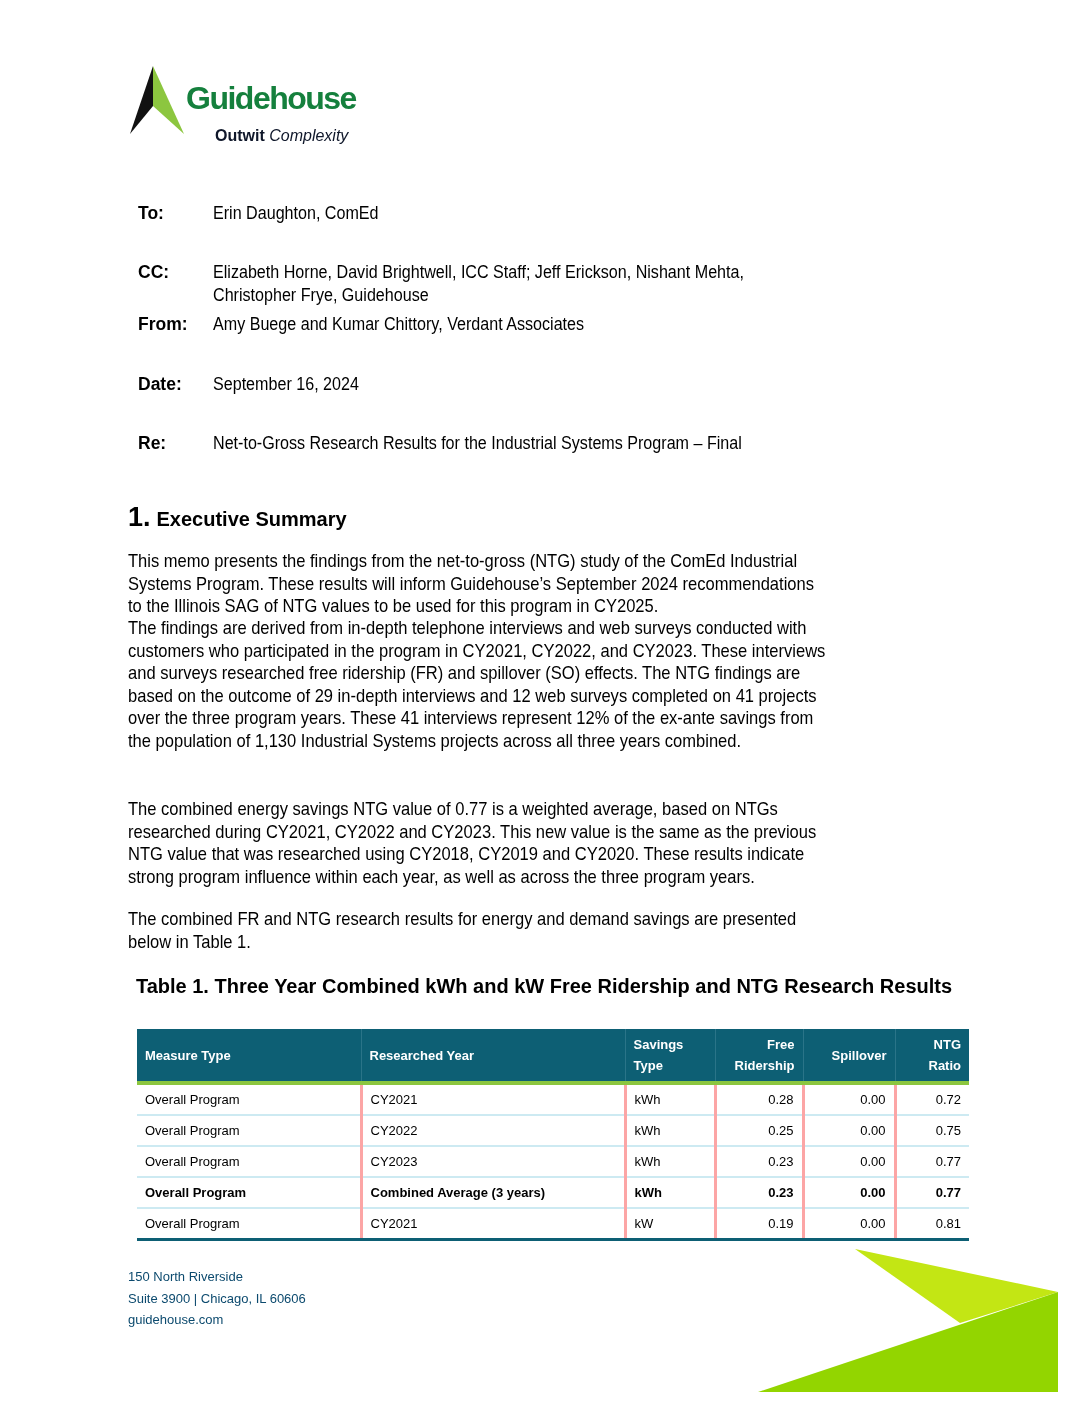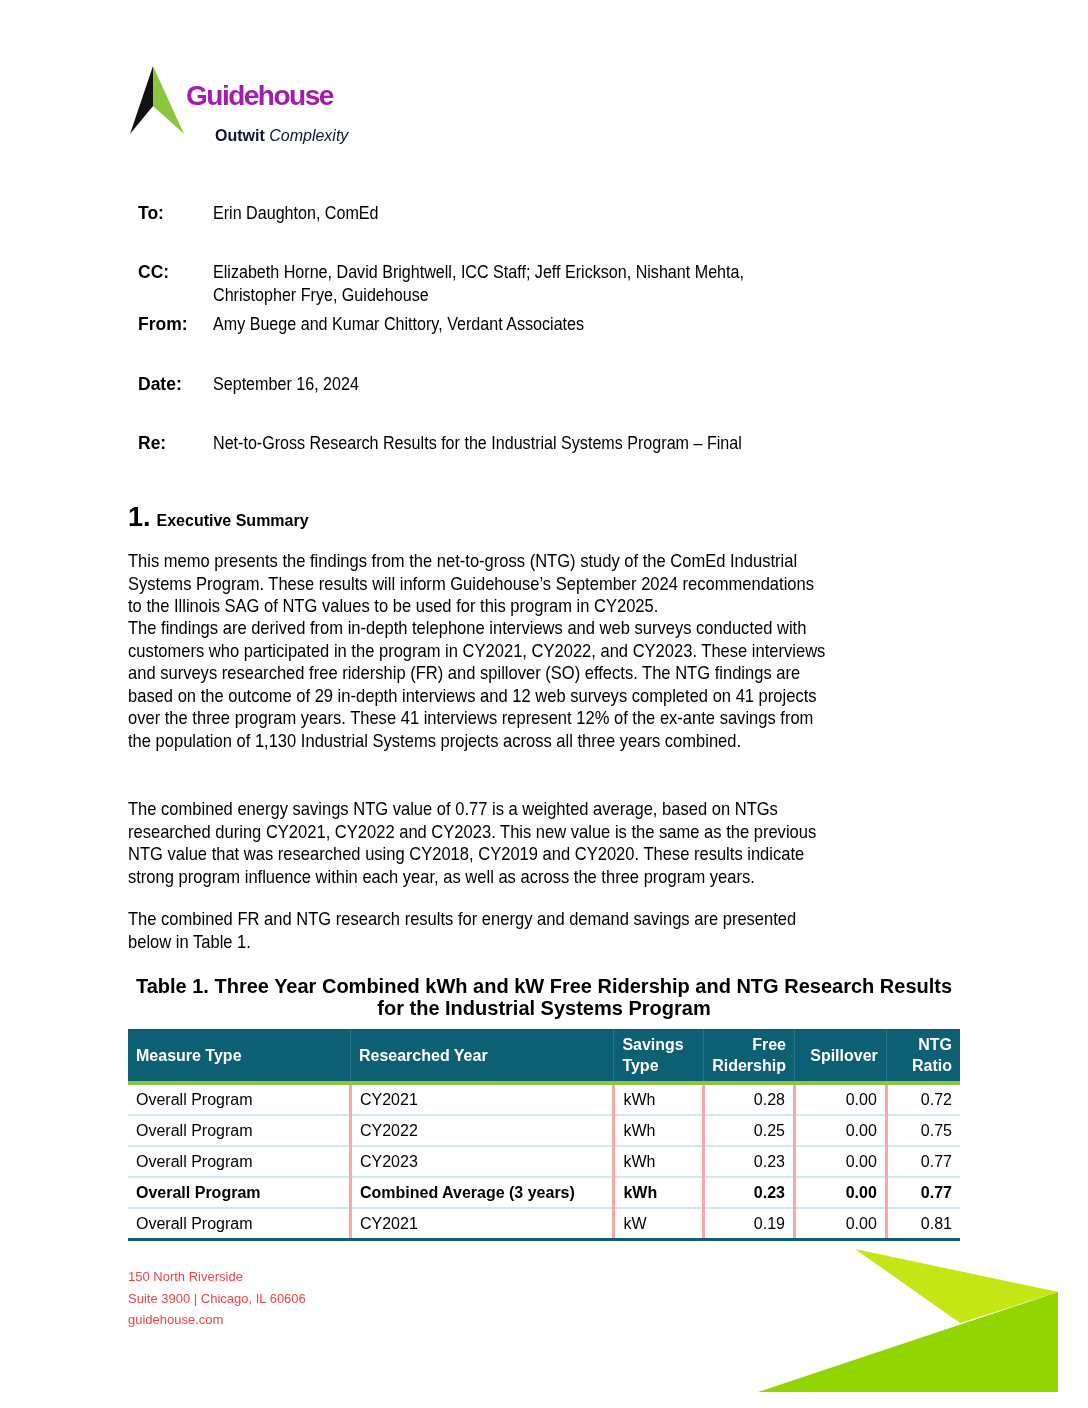--- a/index.html
+++ b/index.html
@@ -1,50 +1,50 @@
 <!DOCTYPE html>
 <html><head>
 <meta charset="utf-8">
 <style>
   html, body { margin: 0; padding: 0; background: #ffffff; }
   body { width: 1088px; height: 1408px; position: relative; overflow: hidden;
          font-family: "Liberation Sans", sans-serif; color: #000; }
   .logo { position: absolute; left: 128px; top: 64px; width: 270px; height: 90px; }
   .logo-word { position: absolute; left: 58px; top: 16px; font-family: "Liberation Sans", sans-serif;
-               font-weight: bold; font-size: 28px; letter-spacing: -1.5px; color: #a21caf; }
+               font-weight: bold; font-size: 32px; letter-spacing: -1.5px; color: #15803d; }
   .logo-tag { position: absolute; left: 87px; top: 63px; font-size: 16px; color: #0f172a; }
   .logo-tag b { font-weight: bold; }
   .logo-tag i { font-style: italic; font-weight: normal; }
 
   .memo-row { position: absolute; left: 138px; font-size: 17.5px; line-height: 23px; }
   .memo-label { position: absolute; left: 0; top: 0; font-weight: bold; width: 70px; }
   .memo-val { position: absolute; left: 75px; top: 0; width: 700px; font-family: "Liberation Sans", sans-serif; transform: scaleX(0.92); transform-origin: left; white-space: nowrap; }
 
   .section-head { position: absolute; left: 128px; top: 502px; font-weight: bold; }
   .section-head .num { font-size: 27px; }
-  .section-head .txt { font-size: 16px; margin-left: 6px; }
+  .section-head .txt { font-size: 20px; margin-left: 6px; }
 
   .para { position: absolute; left: 128px; width: 830px; font-size: 17.8px; line-height: 22.5px;
           transform: scaleX(0.93); transform-origin: left top; width: 890px; }
 
   .table-title { position: absolute; left: 128px; width: 832px; top: 975px; text-align: center;
                  font-weight: bold; font-size: 20px; line-height: 22px; }
 
-  table.ntg { position: absolute; left: 128px; top: 1029px; width: 832px; border-collapse: collapse; font-size: 16px; }
+  table.ntg { position: absolute; left: 137px; top: 1029px; width: 832px; border-collapse: collapse; font-size: 13px; }
   table.ntg th { background: #0d5f74; color: #fff; font-weight: bold; height: 52px; padding: 0 8px;
                  border-bottom: 4px solid #8cc63f; line-height: 21px; vertical-align: middle; }
   table.ntg th + th { border-left: 1px solid #2a7488; }
   table.ntg td { height: 29px; padding: 0 8px; border-bottom: 2px solid #cdeaf2; white-space: nowrap; }
   table.ntg tr:last-child td { border-bottom: 3px solid #0d5f74; }
   table.ntg td + td { border-left: 3px solid #fca5a5; }
   .l { text-align: left; }
   .r { text-align: right; }
   tr.bold td { font-weight: bold; }
 
-  .footer { position: absolute; left: 128px; top: 1266px; font-size: 13px; line-height: 21.5px; color: #ef4444; }
+  .footer { position: absolute; left: 128px; top: 1266px; font-size: 13px; line-height: 21.5px; color: #0c4a6e; }
   .footer-graphic { position: absolute; left: 740px; top: 1240px; width: 340px; height: 160px; }
 </style>
 </head>
 <body>
 
 <div class="logo">
   <svg width="60" height="72" viewBox="0 0 60 72" style="position:absolute;left:0;top:2px">
     <polygon points="25,0 2,68 25,40" fill="#111111"></polygon>
     <polygon points="25,0 25,40 56,68" fill="#8cc63f"></polygon>
   </svg>
@@ -97,21 +97,20 @@
   <div>NTG value that was researched using CY2018, CY2019 and CY2020. These results indicate</div>
   <div>strong program influence within each year, as well as across the three program years.</div>
 </div>
 <div class="para" style="top:908px">
   <div>The combined FR and NTG research results for energy and demand savings are presented</div>
   <div>below in Table 1.</div>
 </div>
 
 <div class="table-title">
   <div>Table 1. Three Year Combined kWh and kW Free Ridership and NTG Research Results</div>
-  <div>for the Industrial Systems Program</div>
 </div>
 
 <table class="ntg">
   <colgroup>
     <col style="width:224px">
       <col style="width:264px">
       <col style="width:90px">
       <col style="width:88px">
       <col style="width:92px">
       <col style="width:74px">

